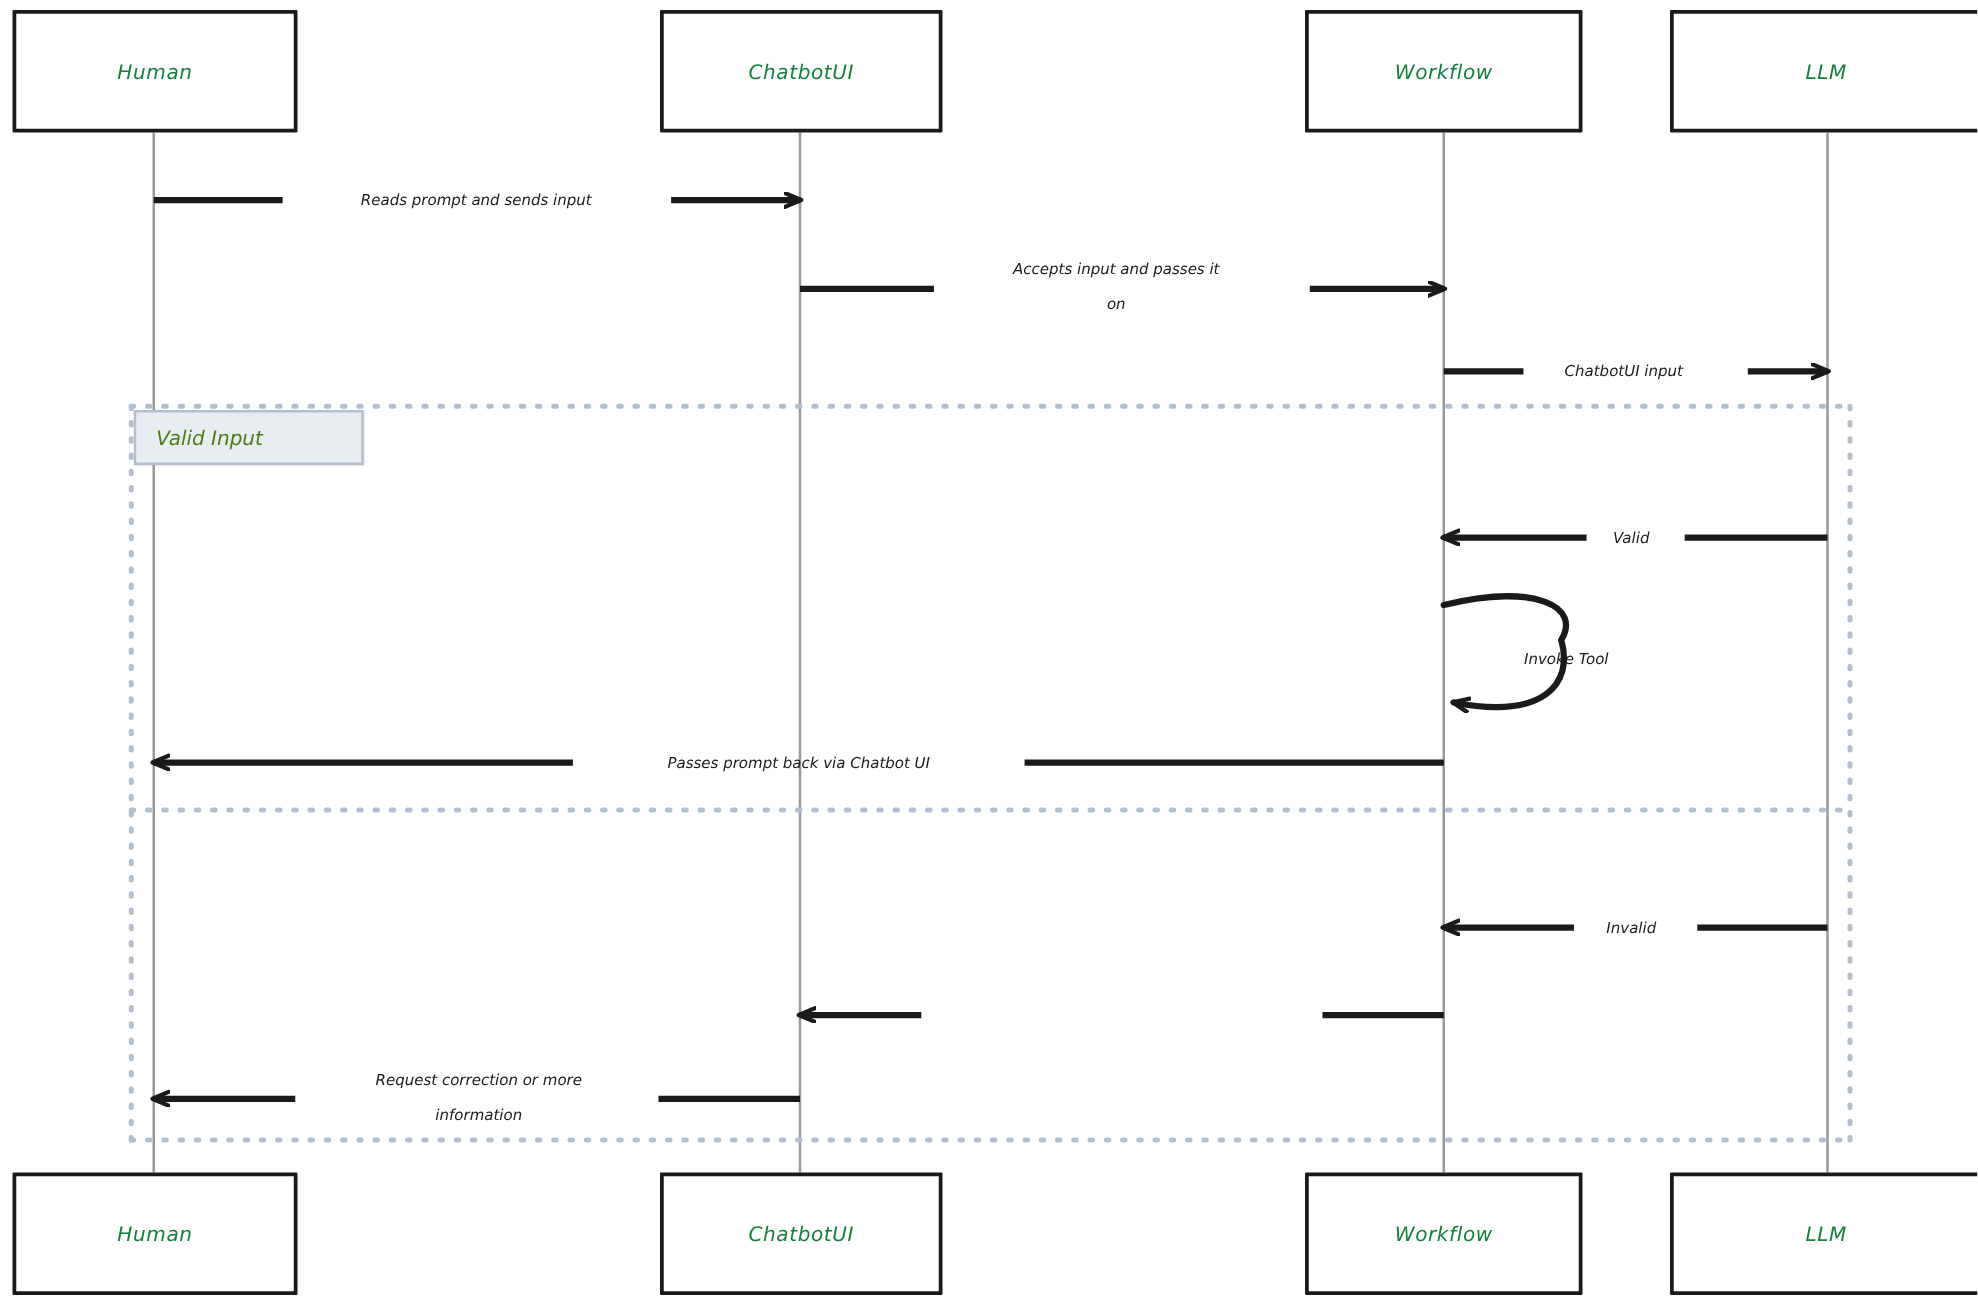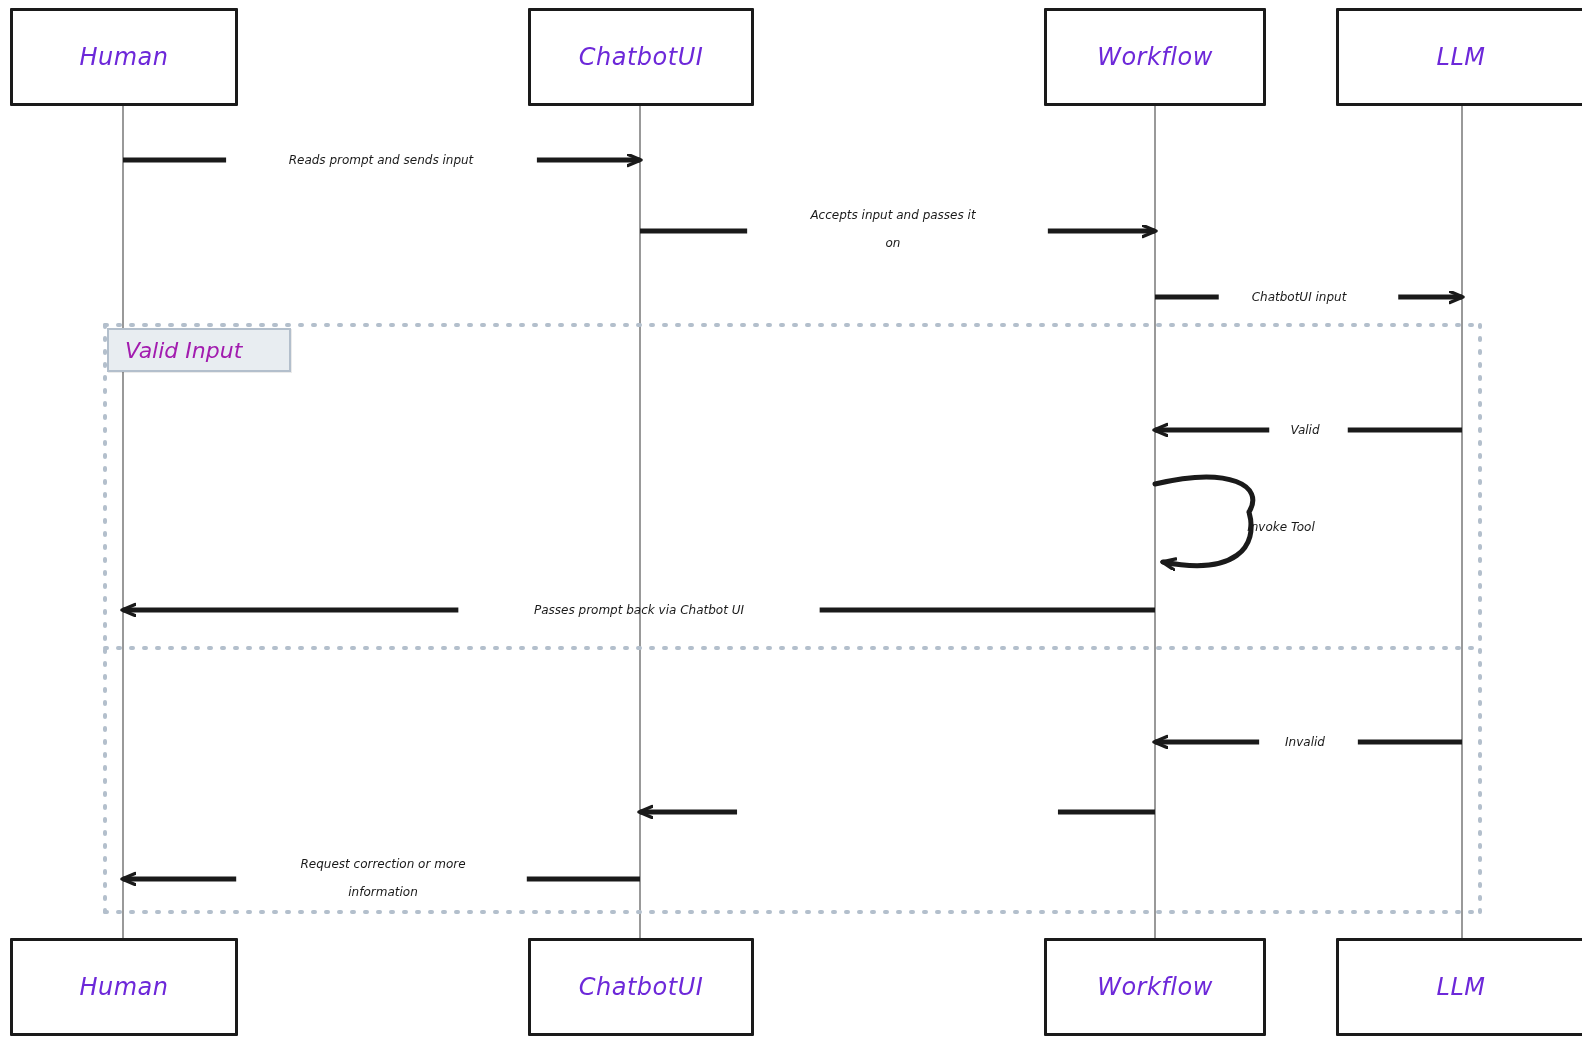--- a/index.html
+++ b/index.html
@@ -11,22 +11,22 @@
   .participant-box{
     position:absolute;
     background:#ffffff;
     border:3px solid #1a1a1a;
     box-sizing:border-box;
     display:flex;align-items:center;justify-content:center;
     border-radius:1px;
   }
   .participant-label{
     font-family:"DejaVu Sans", sans-serif;
-    font-size:24px;
-    color:#6d28d9;
+    font-size:16px;
+    color:#15803d;
     letter-spacing:0.5px;
     white-space:nowrap;
     font-style:italic;
   }
   .msg-label{
     position:absolute;
     font-family:"DejaVu Sans", sans-serif;
     font-size:12px;
     color:#1a1a1a;
     text-align:center;
@@ -38,22 +38,22 @@
     pointer-events:none;
   }
   .alt-label{
     position:absolute;
     background:#e8edf1;
     border:2px solid #b3bfcc;
     box-sizing:border-box;
     display:flex;align-items:center;
     padding:0 16px;
     font-family:"DejaVu Sans", sans-serif;
-    font-size:22px;
-    color:#a21caf;
+    font-size:16px;
+    color:#4d7c0f;
     font-style:italic;
     white-space:nowrap;
     box-shadow:1px 1px 0 rgba(0,0,0,0.08);
   }
 </style>
 </head>
 <body>
 
 <div id="stage">
 
@@ -133,21 +133,21 @@
 
   <div class="msg-label" style="left:381px;top:160px;"><span>Reads prompt and sends input</span></div>
 
   <div class="msg-label" style="left:893px;top:229px;"><span>Accepts input and passes it
 on</span></div>
 
   <div class="msg-label" style="left:1299px;top:297px;"><span>ChatbotUI input</span></div>
 
   <div class="msg-label" style="left:1305px;top:430px;"><span>Valid</span></div>
 
-  <div class="msg-label" style="left:1253px;top:527px;margin-left:28px;"><span>Invoke Tool</span></div>
+  <div class="msg-label" style="left:1253px;top:527px;"><span>Invoke Tool</span></div>
 
   <div class="msg-label" style="left:639px;top:610px;"><span>Passes prompt back via Chatbot UI</span></div>
 
   <div class="msg-label" style="left:1305px;top:742px;"><span>Invalid</span></div>
 
 
   <div class="msg-label" style="left:383px;top:878px;"><span>Request correction or more
 information</span></div>
 
 </div>

